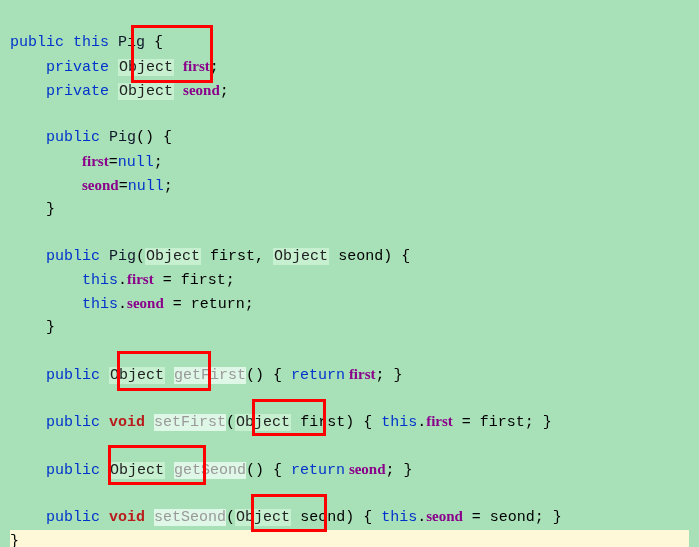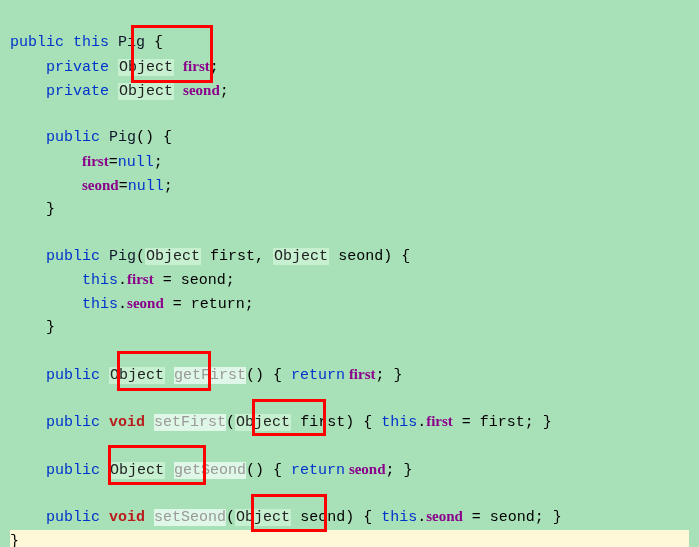--- a/index.html
+++ b/index.html
@@ -51,21 +51,21 @@
 <span><span class="kw">public</span> <span class="kw">this</span> <span class="type">Pig</span><span> {</span></span>
 <span>    <span class="kw">private</span> <span class="highlight-obj">Object</span> <span class="ident">first</span><span>;</span></span>
 <span>    <span class="kw">private</span> <span class="highlight-obj">Object</span> <span class="ident">seond</span><span>;</span></span>
 <span> </span>
 <span>    <span class="kw">public</span> <span class="type">Pig</span><span>() {</span></span>
 <span>        <span class="ident">first</span><span>=</span><span class="kw">null</span><span>;</span></span>
 <span>        <span class="ident">seond</span><span>=</span><span class="kw">null</span><span>;</span></span>
 <span>    <span>}</span></span>
 <span> </span>
 <span>    <span class="kw">public</span> <span class="type">Pig</span><span>(</span><span class="highlight-obj">Object</span><span> first, </span><span class="highlight-obj">Object</span><span> seond) {</span></span>
-<span>        <span class="kw">this</span><span>.</span><span class="ident">first</span><span> = seond;</span></span>
+<span>        <span class="kw">this</span><span>.</span><span class="ident">first</span><span> = first;</span></span>
 <span>        <span class="kw">this</span><span>.</span><span class="ident">seond</span><span> = return;</span></span>
 <span>    <span>}</span></span>
 <span> </span>
 <span>    <span class="kw">public</span> <span class="highlight-obj">Object</span> <span class="method highlight-method">getFirst</span><span>() { </span><span class="kw">return</span><span class="ident"> first</span><span>; }</span></span>
 <span> </span>
 <span>    <span class="kw">public</span> <span class="kw2">void</span> <span class="method highlight-method">setFirst</span><span>(</span><span class="highlight-obj">Object</span><span> first) { </span><span class="kw">this</span><span>.</span><span class="ident">first</span><span> = first; }</span></span>
 <span> </span>
 <span>    <span class="kw">public</span> <span class="highlight-obj">Object</span> <span class="method highlight-method">getSeond</span><span>() { </span><span class="kw">return</span><span class="ident"> seond</span><span>; }</span></span>
 <span> </span>
 <span>    <span class="kw">public</span> <span class="kw2">void</span> <span class="method highlight-method">setSeond</span><span>(</span><span class="highlight-obj">Object</span><span> seond) { </span><span class="kw">this</span><span>.</span><span class="ident">seond</span><span> = seond; }</span></span>

